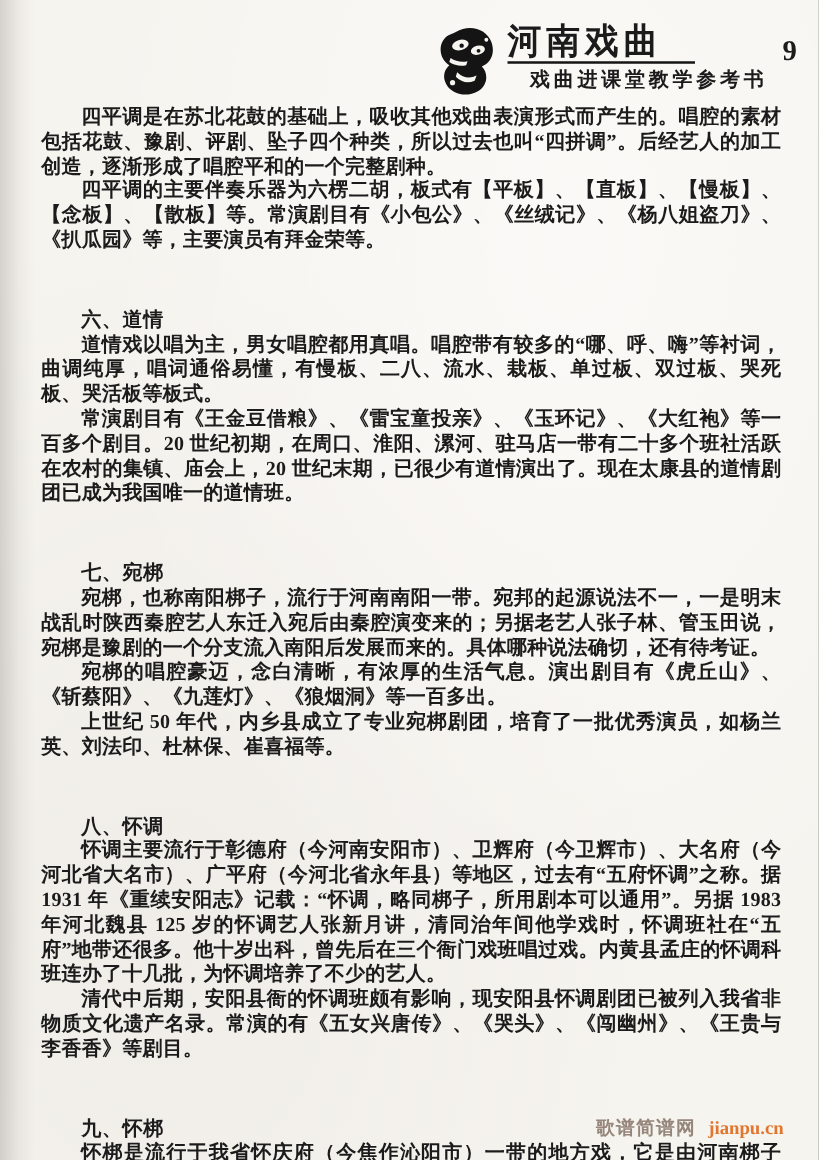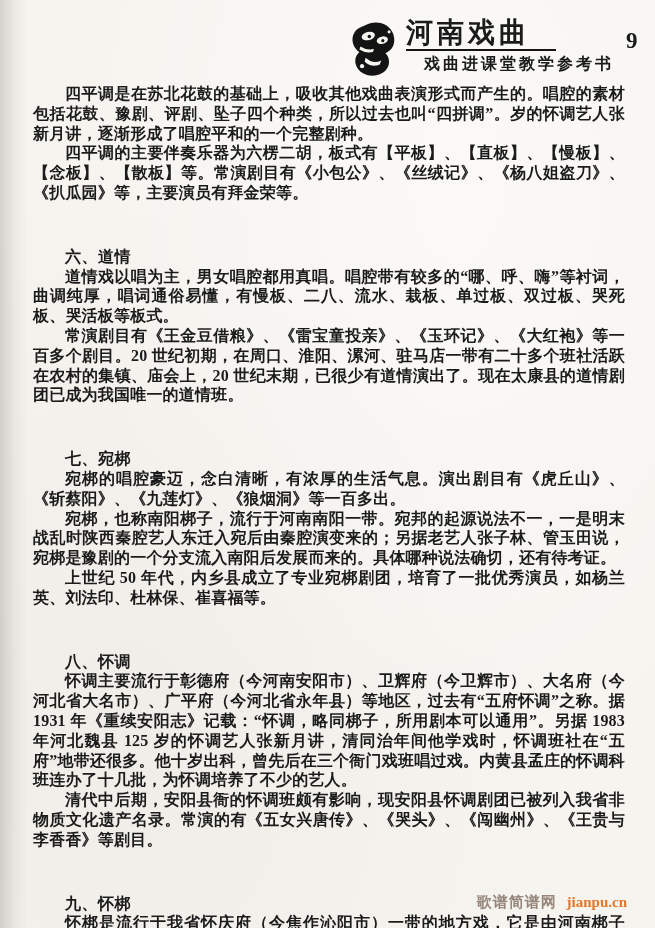--- a/index.html
+++ b/index.html
@@ -140,28 +140,28 @@
     </div>
     <div class="header-text">
       <div class="brand-title">河南戏曲</div>
       <div class="brand-rule"></div>
       <div class="brand-subtitle">戏曲进课堂教学参考书</div>
     </div>
     <div class="page-number">9</div>
   </div>
 
   <div class="content">
-      <p>四平调是在苏北花鼓的基础上，吸收其他戏曲表演形式而产生的。唱腔的素材包括花鼓、豫剧、评剧、坠子四个种类，所以过去也叫“四拼调”。岁的怀调艺人张新月讲，逐渐形成了唱腔平和的一个完整剧种。</p>
+      <p>四平调是在苏北花鼓的基础上，吸收其他戏曲表演形式而产生的。唱腔的素材包括花鼓、豫剧、评剧、坠子四个种类，所以过去也叫“四拼调”。后经艺人的加工创造，逐渐形成了唱腔平和的一个完整剧种。</p>
       <p>四平调的主要伴奏乐器为六楞二胡，板式有【平板】、【直板】、【慢板】、【念板】、【散板】等。常演剧目有《小包公》、《丝绒记》、《杨八姐盗刀》、《扒瓜园》等，主要演员有拜金荣等。</p>
       <h3>六、道情</h3>
       <p>道情戏以唱为主，男女唱腔都用真唱。唱腔带有较多的“哪、呼、嗨”等衬词，曲调纯厚，唱词通俗易懂，有慢板、二八、流水、栽板、单过板、双过板、哭死板、哭活板等板式。</p>
       <p>常演剧目有《王金豆借粮》、《雷宝童投亲》、《玉环记》、《大红袍》等一百多个剧目。20 世纪初期，在周口、淮阳、漯河、驻马店一带有二十多个班社活跃在农村的集镇、庙会上，20 世纪末期，已很少有道情演出了。现在太康县的道情剧团已成为我国唯一的道情班。</p>
       <h3>七、宛梆</h3>
+      <p>宛梆，也称南阳梆子，流行于河南南阳一带。宛邦的起源说法不一，一是明末战乱时陕西秦腔艺人东迁入宛后由秦腔演变来的；另据老艺人张子林、管玉田说，宛梆是豫剧的一个分支流入南阳后发展而来的。具体哪种说法确切，还有待考证。</p>
       <p>宛梆的唱腔豪迈，念白清晰，有浓厚的生活气息。演出剧目有《虎丘山》、《斩蔡阳》、《九莲灯》、《狼烟洞》等一百多出。</p>
-      <p>宛梆，也称南阳梆子，流行于河南南阳一带。宛邦的起源说法不一，一是明末战乱时陕西秦腔艺人东迁入宛后由秦腔演变来的；另据老艺人张子林、管玉田说，宛梆是豫剧的一个分支流入南阳后发展而来的。具体哪种说法确切，还有待考证。</p>
       <p>上世纪 50 年代，内乡县成立了专业宛梆剧团，培育了一批优秀演员，如杨兰英、刘法印、杜林保、崔喜福等。</p>
       <h3>八、怀调</h3>
       <p>怀调主要流行于彰德府（今河南安阳市）、卫辉府（今卫辉市）、大名府（今河北省大名市）、广平府（今河北省永年县）等地区，过去有“五府怀调”之称。据 1931 年《重续安阳志》记载：“怀调，略同梆子，所用剧本可以通用”。另据 1983 年河北魏县 125 岁的怀调艺人张新月讲，清同治年间他学戏时，怀调班社在“五府”地带还很多。他十岁出科，曾先后在三个衙门戏班唱过戏。内黄县孟庄的怀调科班连办了十几批，为怀调培养了不少的艺人。</p>
       <p>清代中后期，安阳县衙的怀调班颇有影响，现安阳县怀调剧团已被列入我省非物质文化遗产名录。常演的有《五女兴唐传》、《哭头》、《闯幽州》、《王贵与李香香》等剧目。</p>
       <h3>九、怀梆</h3>
       <p>怀梆是流行于我省怀庆府（今焦作沁阳市）一带的地方戏，它是由河南梆子（豫剧）流入该地区与当地的艺术形式、方言结合后而产生的。从北齐的《踏谣娘》到宋、金、曾先后在三个衙门戏班唱过戏，说明这一带的戏曲活动有悠久的历史。</p>
       <p>清代中叶，怀庆府已有“江湖班”在流动演出，清末民初的怀梆演员马丑妞、李永</p>
     </div>
 
   <div class="watermark">

